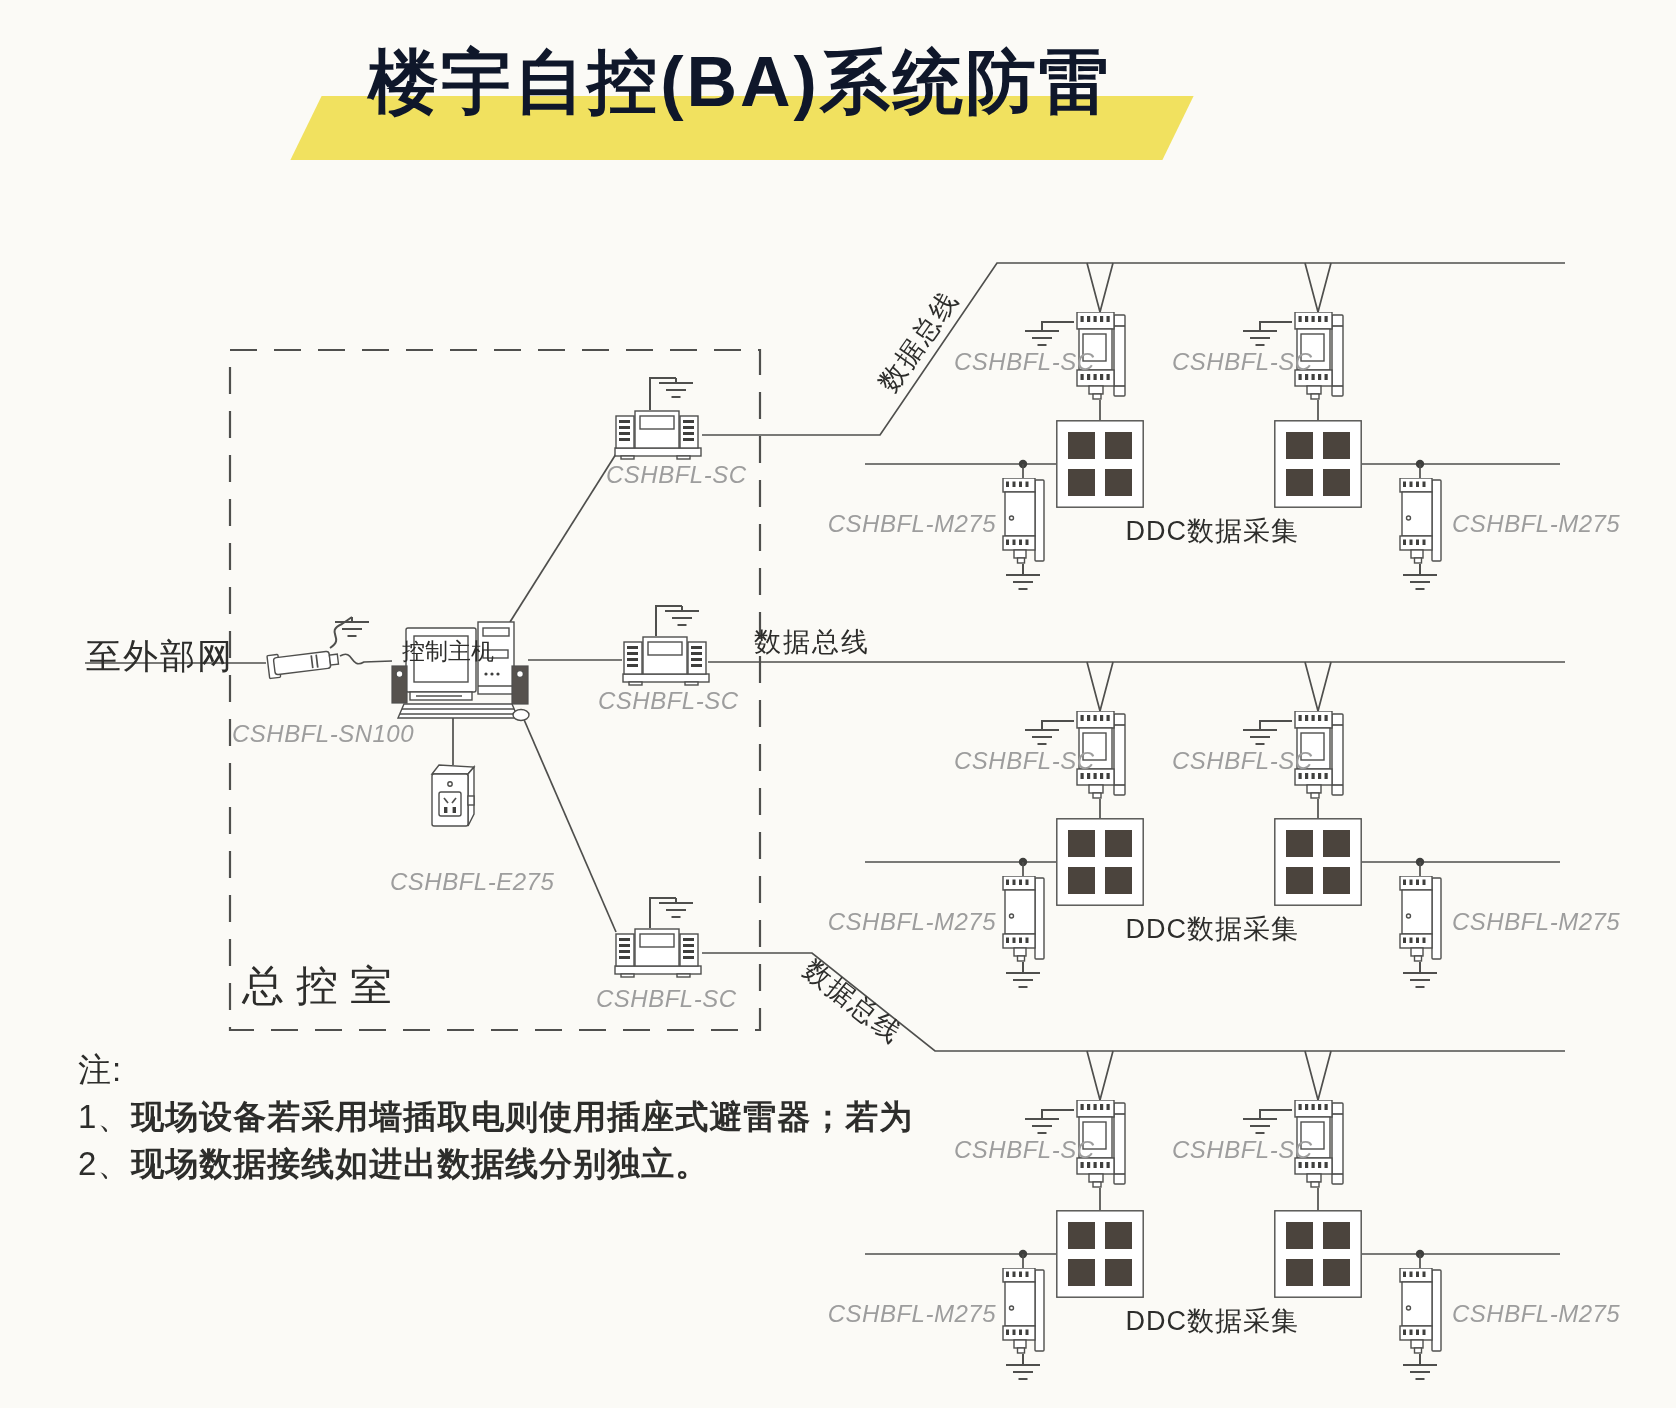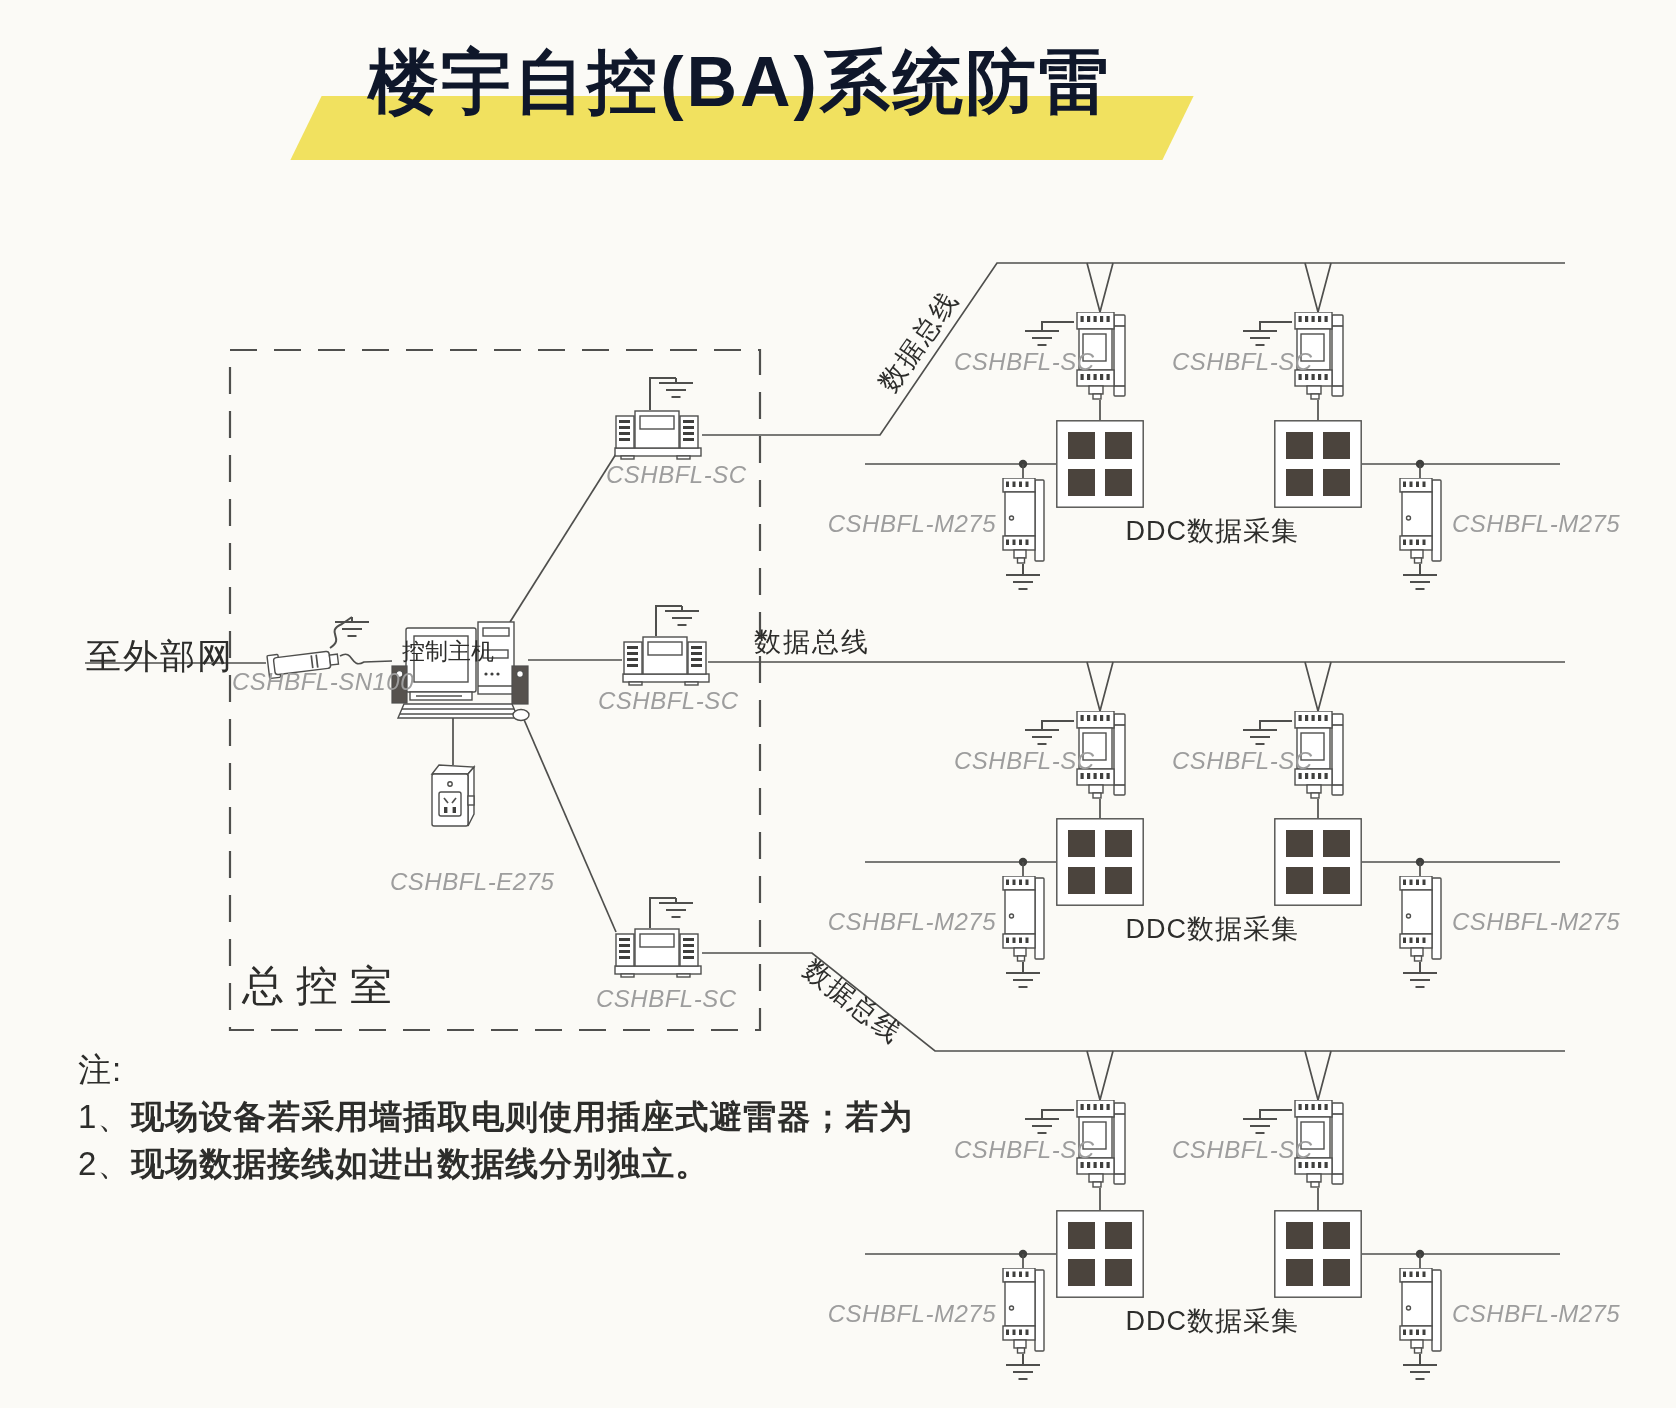--- a/index.html
+++ b/index.html
@@ -274,21 +274,21 @@
     <use href="#sym-sn100" x="266" y="640" width="80" height="44"></use>
     <use href="#sym-pc" x="390" y="618" width="142" height="104"></use>
     <use href="#sym-e275" x="430" y="762" width="48" height="66"></use>
     <use href="#sym-sch" x="614" y="410" width="88" height="50"></use>
     <use href="#sym-sch" x="622" y="636" width="88" height="50"></use>
     <use href="#sym-sch" x="614" y="928" width="88" height="50"></use>
   </svg>
 
   <div class="labels-layer">
     <div class="lbl dark" style="left:86px;top:592px;width:160px;font-size:35px;letter-spacing:2px;margin-top:44px;">至外部网</div>
-    <div class="lbl gray" style="left:232px;top:668px;width:180px;">CSHBFL-SN100</div>
+    <div class="lbl gray" style="left:232px;top:720px;width:180px;">CSHBFL-SN100</div>
     <div class="lbl dark" style="left:402px;top:600px;width:100px;font-size:23px;margin-top:38px;">控制主机</div>
     <div class="lbl gray" style="left:390px;top:832px;width:160px;margin-top:36px;">CSHBFL-E275</div>
     <div class="lbl gray" style="left:606px;top:461px;width:130px;">CSHBFL-SC</div>
     <div class="lbl gray" style="left:598px;top:687px;width:130px;">CSHBFL-SC</div>
     <div class="lbl gray" style="left:596px;top:985px;width:130px;">CSHBFL-SC</div>
     <div class="lbl dark" style="left:242px;top:962px;font-size:42px;letter-spacing:12px;">总控室</div>
 
     <div class="lbl dark buslbl rot-55" style="left:856px;top:316px;width:140px;">数据总线</div>
     <div class="lbl dark buslbl" style="left:754px;top:627px;width:130px;">数据总线</div>
     <div class="lbl dark buslbl rot38" style="left:792px;top:994px;width:140px;">数据总线</div>

